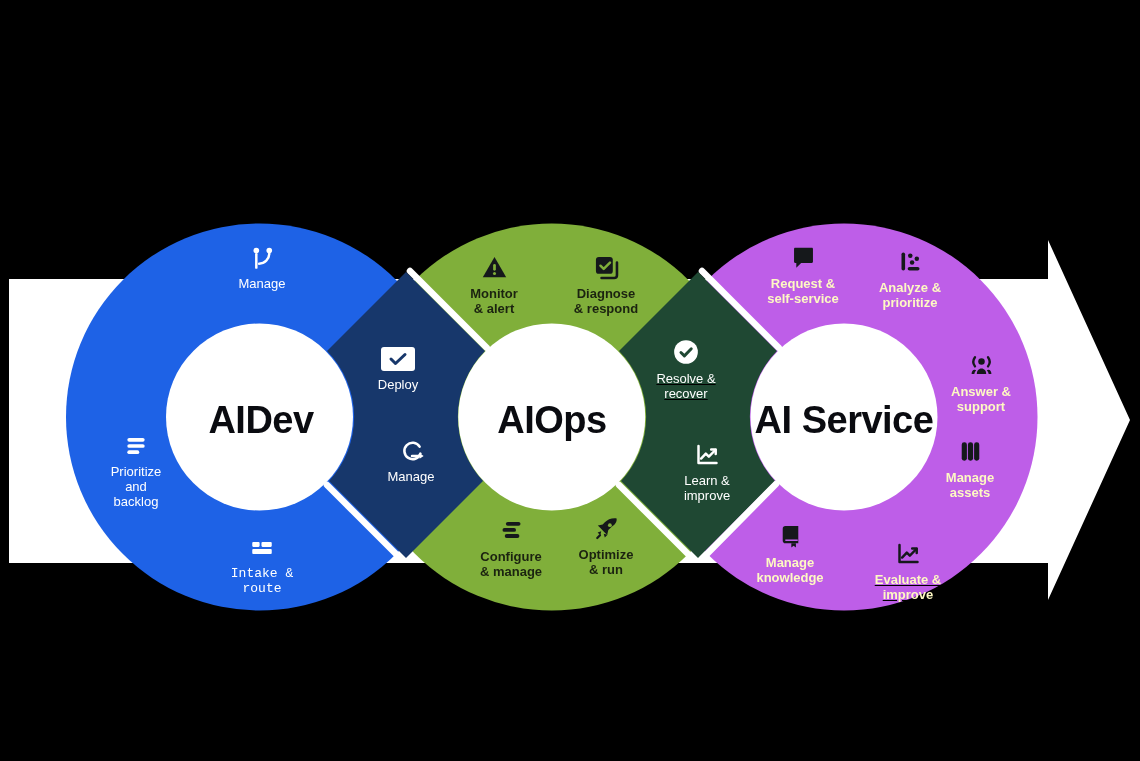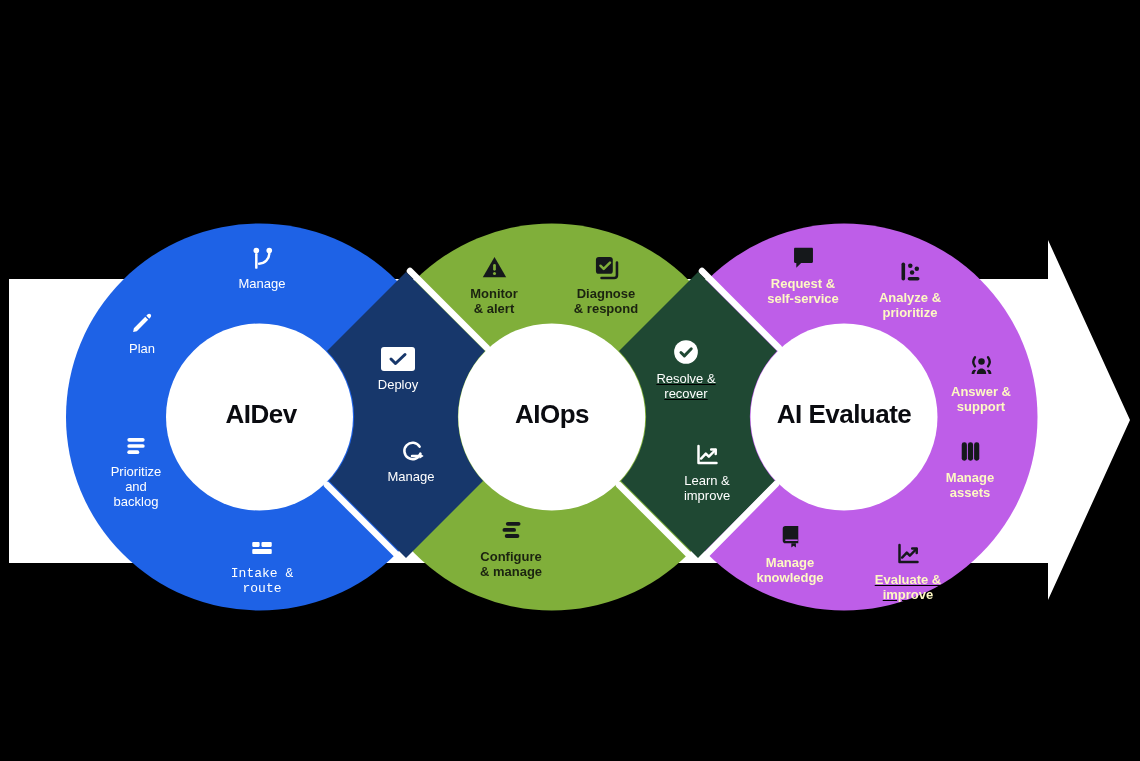--- a/index.html
+++ b/index.html
@@ -6,21 +6,21 @@
   .stage{position:relative;width:1140px;height:761px;background:#000;overflow:hidden;
          font-family:"Liberation Sans", sans-serif;}
   .stage svg.base{position:absolute;left:0;top:0;}
   .item{position:absolute;width:150px;margin-left:-75px;display:flex;flex-direction:column;
         align-items:center;text-align:center;}
   .item .lbl{white-space:pre-line;font-size:13px;line-height:15px;font-weight:600;margin-top:5px;}
   .on-blue .lbl, .on-navy .lbl, .on-darkgreen .lbl{color:#ffffff;font-weight:500;}
   .on-green .lbl{color:#1b2310;}
   .on-purple .lbl{color:#fef9c3;}
   .ring-title{position:absolute;width:220px;margin-left:-110px;top:399px;text-align:center;
-              font-size:26px;font-weight:bold;color:#0a0b10;letter-spacing:-0.5px;}
+              font-size:38px;font-weight:bold;color:#0a0b10;letter-spacing:-0.5px;}
 </style>
 </head>
 <body>
 
 <div class="stage">
 
   <svg class="base" width="1140" height="761" viewBox="0 0 1140 761">
 
     <path d="M9 279 L1048 279 L1048 240 L1130 420 L1048 600 L1048 563 L9 563 Z" fill="#ffffff"></path>
 
@@ -39,40 +39,34 @@
       <path d="M702 271 L779 348" stroke="#ffffff"></path>
     </g>
 
     <circle cx="259.5" cy="417" r="93.5" fill="#ffffff"></circle>
     <circle cx="551.75" cy="417" r="93.5" fill="#ffffff"></circle>
     <circle cx="844" cy="417" r="93.5" fill="#ffffff"></circle>
   </svg>
 
   <div class="ring-title" style="left:261px;">AIDev</div>
   <div class="ring-title" style="left:552px;">AIOps</div>
-  <div class="ring-title" style="left:844px;">AI Evaluate</div>
+  <div class="ring-title" style="left:844px;">AI Service</div>
 
   <div class="item on-blue" style="left:262px;top:244px;">
     <svg width="27" height="27" viewBox="0 0 24 24">
       <g stroke="#fff" stroke-width="2.2" fill="none" stroke-linecap="round">
         <path d="M6.5 9v12"></path>
           <path d="M18 8.5a9 9 0 0 1-9 9"></path>
       </g>
       <circle cx="6.5" cy="5.8" r="2.5" fill="#fff"></circle>
         <circle cx="18" cy="5.8" r="2.5" fill="#fff"></circle>
     </svg>
     <div class="lbl">Manage</div>
   </div>
 
-  <div class="item on-blue" style="left:142px;top:310px;">
-    <svg width="26" height="26" viewBox="0 0 24 24">
-      <path fill="#fff" d="M3.8 20.2l.7-3.4L15 6.3l2.7 2.7L7.2 19.5l-3.4.7zM16 5.3l1.3-1.3c.7-.7 1.9-.7 2.6 0 .7.7.7 1.9 0 2.6L18.7 8 16 5.3z"></path>
-    </svg>
-    <div class="lbl">Plan</div>
-  </div>
 
   <div class="item on-blue" style="left:136px;top:433px;">
     <svg width="26" height="26" viewBox="0 0 24 24">
       <g fill="#fff">
         <rect x="4" y="4.6" width="16" height="3.4" rx="1.7"></rect>
         <rect x="4" y="10.3" width="16" height="3.4" rx="1.7"></rect>
         <rect x="4" y="16" width="11" height="3.4" rx="1.7"></rect>
       </g>
     </svg>
     <div class="lbl">Prioritize
@@ -134,20 +128,30 @@
       <g fill="#15181b">
         <rect x="7" y="4.4" width="13" height="3.4" rx="1.7"></rect>
         <rect x="4" y="9.8" width="12" height="3.4" rx="1.7"></rect>
         <rect x="6" y="15.2" width="13" height="3.4" rx="1.7"></rect>
       </g>
     </svg>
     <div class="lbl">Configure
 &amp; manage</div>
   </div>
 
+  <div class="item on-green" style="left:606px;top:515px;">
+    <svg width="27" height="27" viewBox="0 0 24 24">
+      <path fill="#15181b" d="M21 3c-4.5-.5-8 1-10.5 3.5L8.6 8.4l-4.3 1 2.7 2.7 2.9 2.9 2.7 2.7 1-4.3 1.9-1.9C18 9 21.5 7.5 21 3z"></path>
+      <circle cx="15" cy="9" r="1.7" fill="#80af3a"></circle>
+      <path d="M7.3 14.5l-3.2 1 2.4 2.4zM9.5 16.7l1 3.2 2.4-2.4z" fill="#15181b"></path>
+      <path d="M6.2 18l-2.4 2.4" stroke="#15181b" stroke-width="2" stroke-linecap="round"></path>
+    </svg>
+    <div class="lbl">Optimize
+&amp; run</div>
+  </div>
 
   <div class="item on-darkgreen" style="left:686px;top:338px;text-decoration:underline;">
     <svg width="28" height="28" viewBox="0 0 26 26">
       <circle cx="13" cy="13" r="11" fill="#fff"></circle>
       <path d="M8.3 13.4l3.2 3.2 6.4-6.6" stroke="#1f4833" stroke-width="2.7" fill="none" stroke-linecap="round" stroke-linejoin="round"></path>
     </svg>
     <div class="lbl">Resolve &amp;
 recover</div>
   </div>
 
@@ -164,21 +168,21 @@
   </div>
 
   <div class="item on-purple" style="left:803px;top:244px;">
     <svg width="27" height="27" viewBox="0 0 24 24">
       <path fill="#15181b" d="M4.6 3.4h14.8c.6 0 1 .4 1 1v11.4c0 .6-.4 1-1 1H9.9L5.6 21v-4.2h-1c-.6 0-1-.4-1-1V4.4c0-.6.4-1 1-1z"></path>
     </svg>
     <div class="lbl">Request &amp;
 self-service</div>
   </div>
 
-  <div class="item on-purple" style="left:910px;top:258px;">
+  <div class="item on-purple" style="left:910px;top:248px;">
     <svg width="27" height="27" viewBox="0 0 24 24">
       <g fill="#15181b">
         <rect x="4" y="4" width="3.2" height="16" rx="1.6"></rect>
         <rect x="9.5" y="16.8" width="10.5" height="3.2" rx="1.6"></rect>
         <circle cx="11.8" cy="6.8" r="2"></circle>
         <circle cx="17.6" cy="9.6" r="2"></circle>
         <circle cx="13.4" cy="12.8" r="2"></circle>
       </g>
     </svg>
     <div class="lbl">Analyze &amp;

